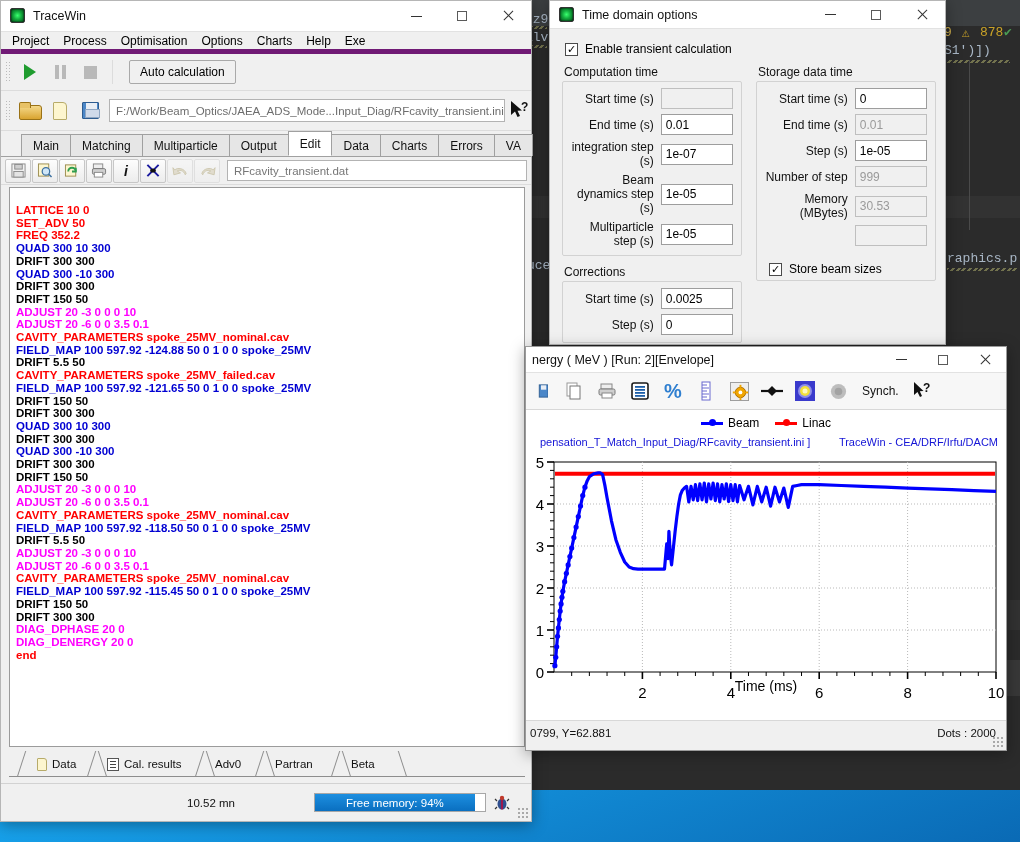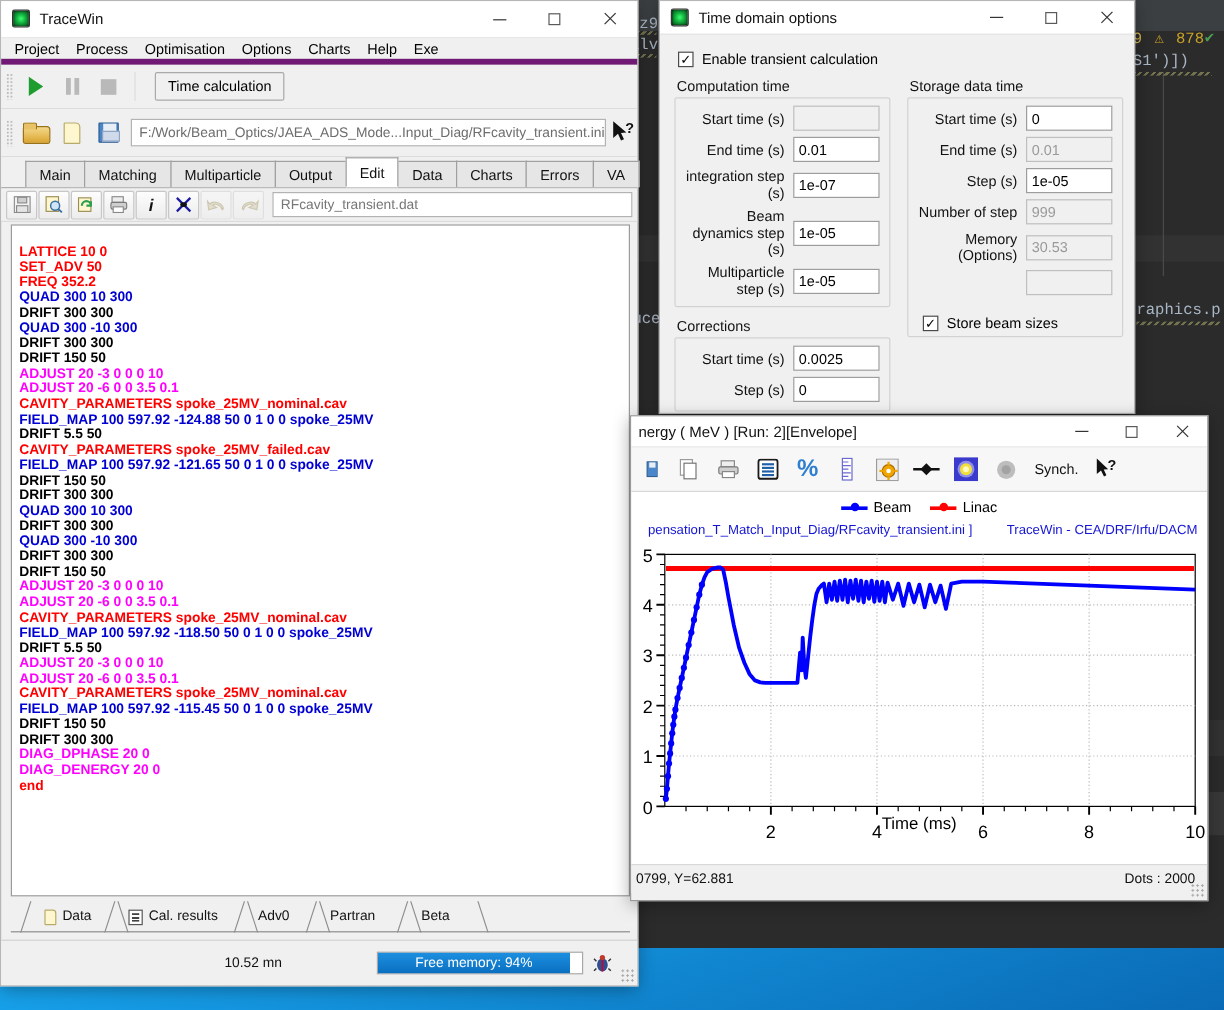--- a/index.html
+++ b/index.html
@@ -270,21 +270,21 @@
     <div class="tbtn">
         <span class="pause-ic">
           <i></i>
           <i></i>
         </span>
       </div>
     <div class="tbtn">
         <span class="stop-ic"></span>
       </div>
     <div class="tb-sep"></div>
-    <div class="autocalc">Time calculation</div>
+    <div class="autocalc">Auto calculation</div>
   </div>
 
   <div class="toolbar" style="height:40px;">
     <div class="grip"></div>
     <div class="tbtn">
         <span class="folder-ic"></span>
       </div>
     <div class="tbtn">
         <span class="page-ic"></span>
       </div>
@@ -530,21 +530,21 @@
               </div>
               <div class="frow">
                 <div class="flabel" style="width: 92px;">Step (s)</div>
                 <div class="fin">1e-05</div>
               </div>
               <div class="frow">
                 <div class="flabel" style="width: 92px; text-align: right;">Number of step</div>
                 <div class="fin dis">999</div>
               </div>
               <div class="frow">
-                <div class="flabel" style="width: 92px;">Memory (Options)</div>
+                <div class="flabel" style="width: 92px;">Memory (MBytes)</div>
                 <div class="fin dis">30.53</div>
               </div>
               <div class="frow">
                 <div class="flabel" style="width: 92px;"></div>
                 <div class="fin blank"></div>
               </div>
             </div>
           <div class="chkrow" style="margin:16px 0 0 4px;">
             <div class="chkbox">✓</div>
             <div>Store beam sizes</div>

